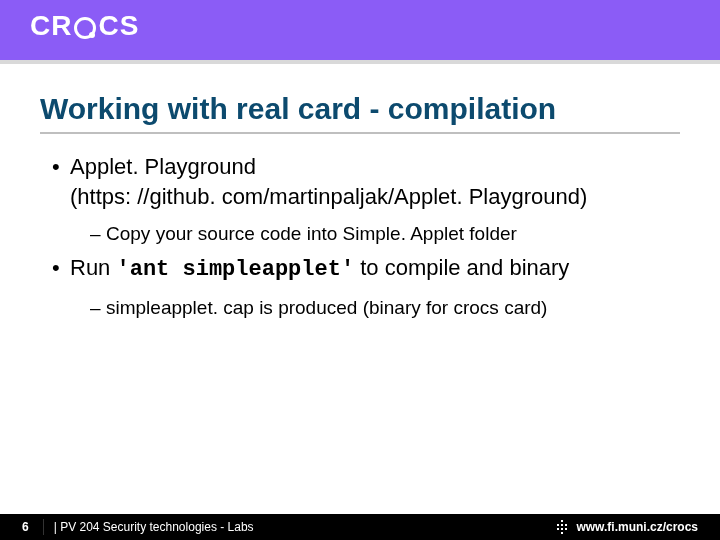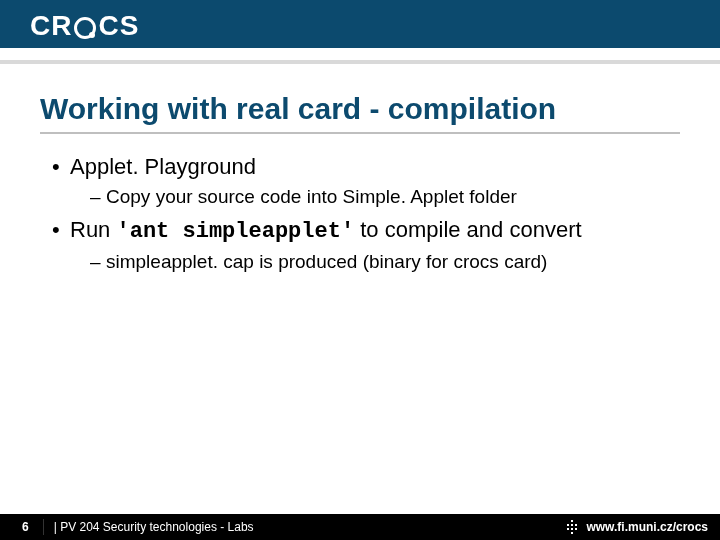--- a/index.html
+++ b/index.html
@@ -1,52 +1,52 @@
 <!DOCTYPE html>
 <html><head>
 <meta charset="utf-8">
 <style>
   * { margin: 0; padding: 0; box-sizing: border-box; }
   html, body { width: 720px; height: 540px; font-family: Arial, Helvetica, sans-serif; background: #fff; color: #000; }
   .slide { width: 720px; height: 540px; position: relative; overflow: hidden; }
 
   
-  .header { position: absolute; top: 0; left: 0; right: 0; height: 48px; background: #0c4a6e; }
+  .header { position: absolute; top: 0; left: 0; right: 0; height: 60px; background: #8b5cf6; }
   .header-logo { position: absolute; top: 10px; left: 30px; color: #fff; font-size: 28px; font-weight: 700; letter-spacing: 1px; display: flex; align-items: center; }
   .header-logo .logo-o {
     display: inline-block; width: 22px; height: 22px; border: 3px solid #fff; border-radius: 50%;
     position: relative; margin: 0 2px; top: 2px;
   }
   .header-logo .logo-o::after {
     content: ""; position: absolute; width: 6px; height: 6px; background: #fff; border-radius: 50%;
     right: -2px; bottom: -2px;
   }
   .header-bar { position: absolute; top: 60px; left: 0; right: 0; height: 4px; background: #d9d9d9; }
 
   
   .title { position: absolute; top: 92px; left: 40px; right: 40px; font-size: 30px; font-weight: 700; color: #0c4a6e; }
   .title-underline { position: absolute; top: 132px; left: 40px; right: 40px; height: 2px; background: #bfbfbf; }
 
   
   .body { position: absolute; top: 152px; left: 52px; right: 32px; font-size: 22px; line-height: 1.35; color: #000; }
   ul.level1 { list-style: none; padding-left: 0; }
   ul.level1 > li { position: relative; padding-left: 18px; margin-bottom: 6px; }
   ul.level1 > li::before { content: "•"; position: absolute; left: 0; top: 0; font-size: 22px; }
-  ul.level2 { list-style: none; padding-left: 20px; margin-top: 2px; font-size: 19px; }
+  ul.level2 { list-style: none; padding-left: 20px; margin-top: 10px; font-size: 19px; }
   ul.level2 > li { position: relative; padding-left: 16px; margin-bottom: 4px; }
   ul.level2 > li::before { content: "–"; position: absolute; left: 0; top: 0; }
   .code { font-family: "Courier New", Courier, monospace; font-weight: 700; }
 
   
   .footer { position: absolute; left: 0; right: 0; bottom: 0; height: 26px; background: #000; color: #fff; display: flex; align-items: center; font-size: 12px; }
   .footer .pagenum { font-weight: 700; padding: 0 14px 0 22px; }
   .footer .sep { height: 16px; border-left: 1px solid #333; margin-right: 10px; }
   .footer .course { font-weight: 400; text-align: center; }
   .footer .spacer { flex: 1; }
-  .footer .url { padding-right: 12px; font-weight: 700; }
+  .footer .url { padding-right: 22px; font-weight: 700; }
   .footer .uni-logo { width: 16px; height: 16px; margin-right: 6px; position: relative; }
   .footer .uni-logo svg { width: 16px; height: 16px; }
 </style>
 </head>
 <body>
 
 <div class="slide">
 
   <div class="header">
     <div class="header-logo">
@@ -57,26 +57,27 @@
   </div>
   <div class="header-bar"></div>
 
   <div class="title">Working with real card - compilation</div>
   <div class="title-underline"></div>
 
   <div class="body">
     <ul class="level1">
       <li>
         <span>Applet. Playground</span><br>
+        <span>(https: //github. com/martinpaljak/Applet. Playground)</span>
         <ul class="level2">
           <li>Copy your source code into Simple. Applet folder</li>
         </ul>
       </li>
       <li>
-        <span>Run </span><span class="code">'ant simpleapplet'</span><span> to compile and convert</span>
+        <span>Run </span><span class="code">'ant simpleapplet'</span><span> to compile and binary</span>
         <ul class="level2">
           <li>simpleapplet. cap is produced (binary for crocs card)</li>
         </ul>
       </li>
     </ul>
   </div>
 
   <div class="footer">
     <span class="pagenum">6</span>
     <span class="sep"></span>

